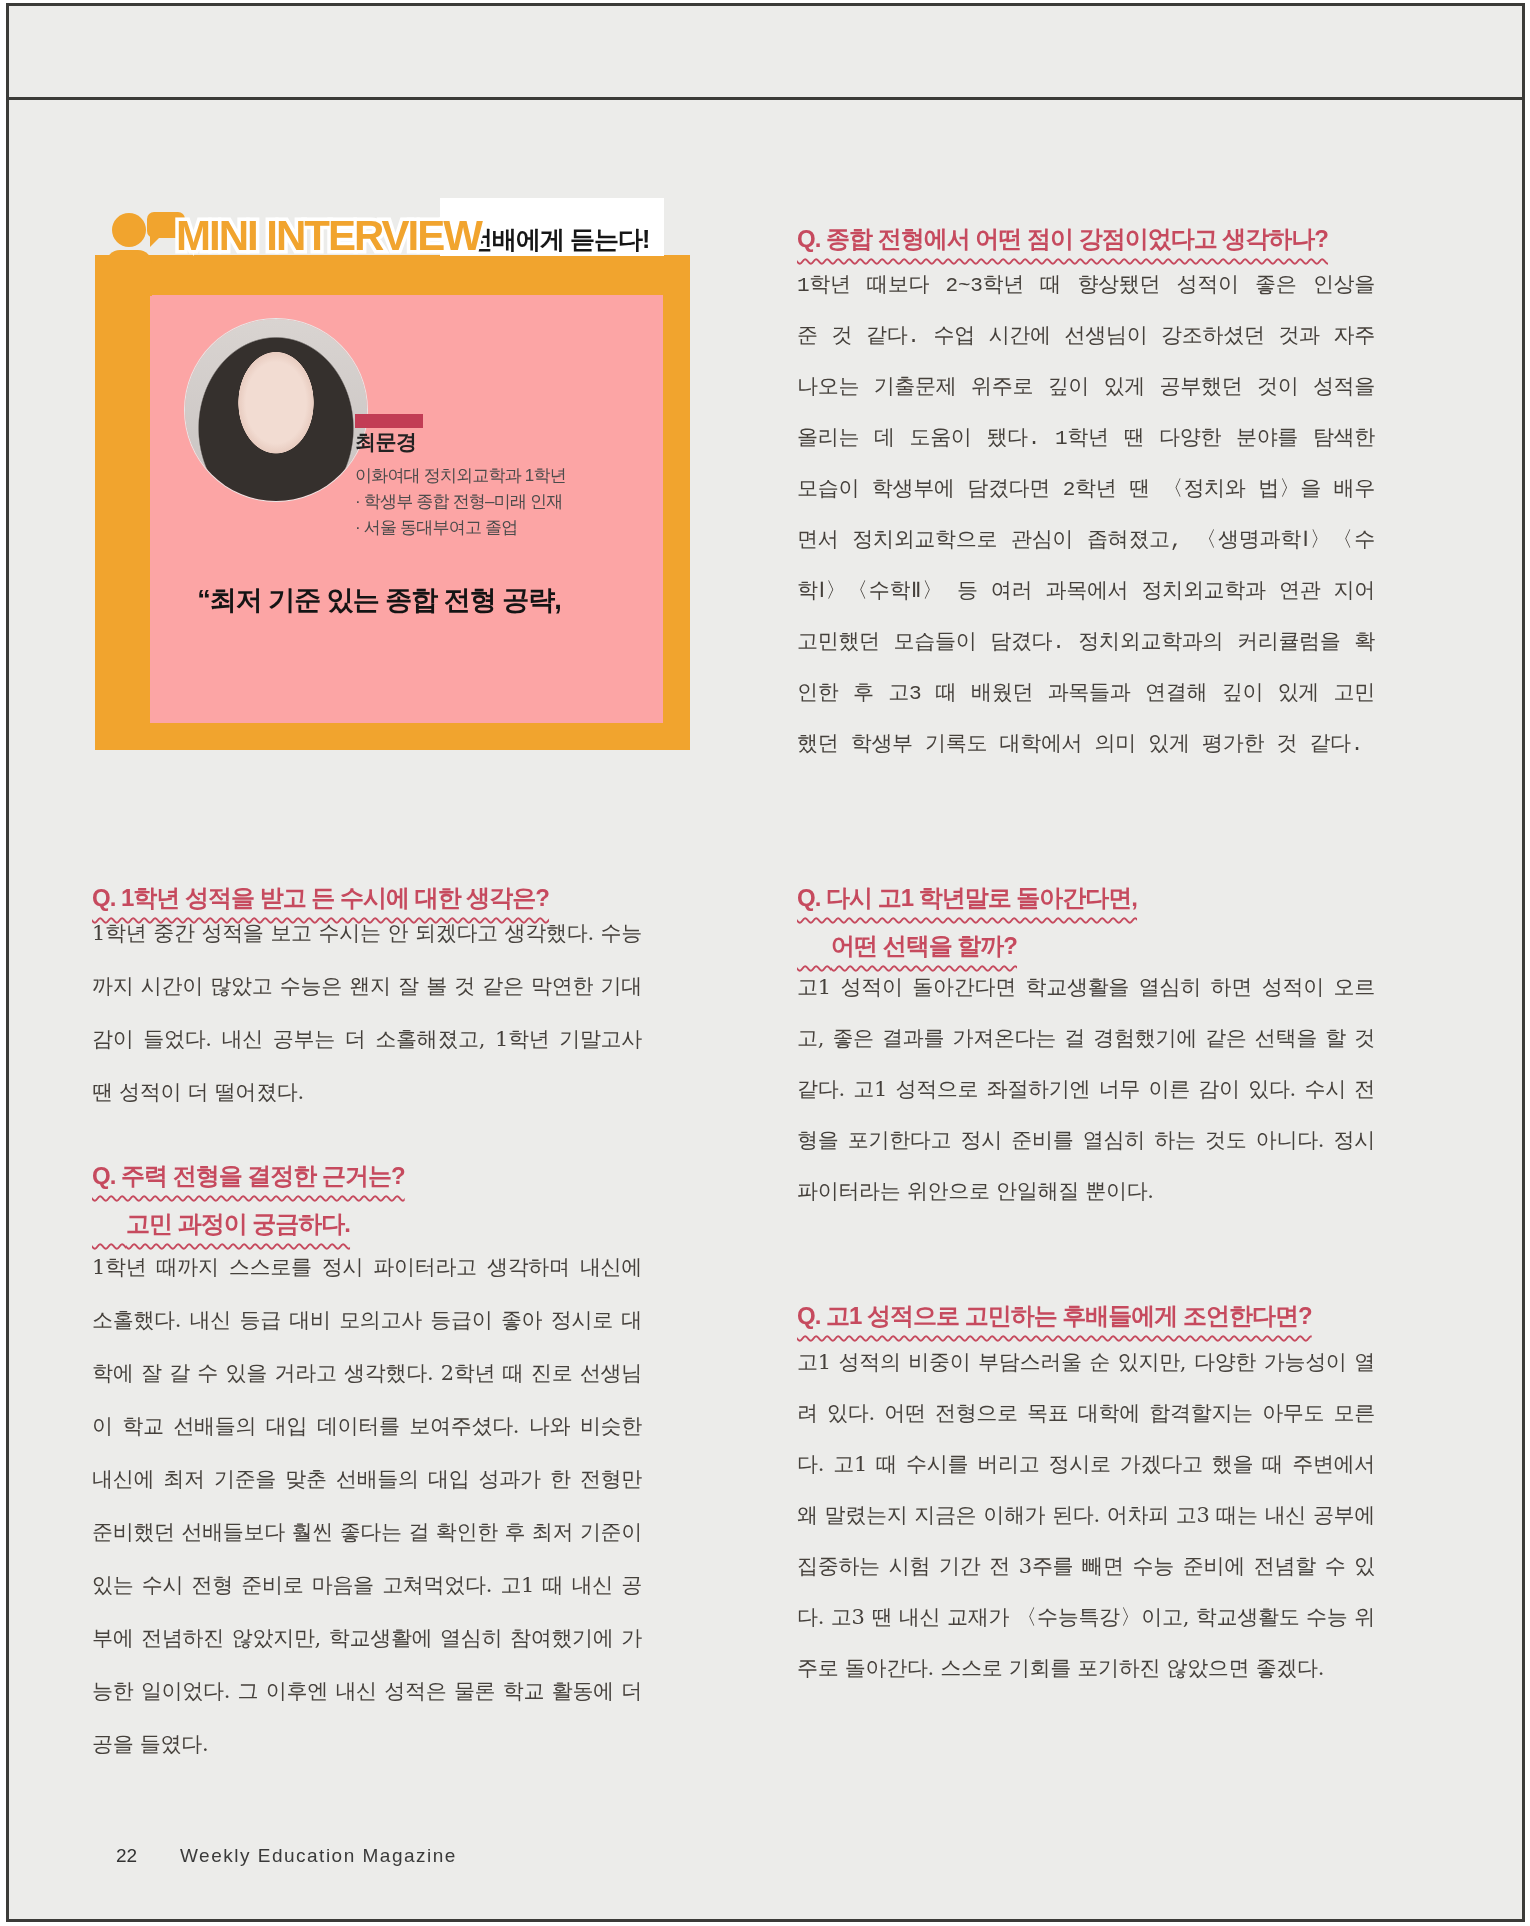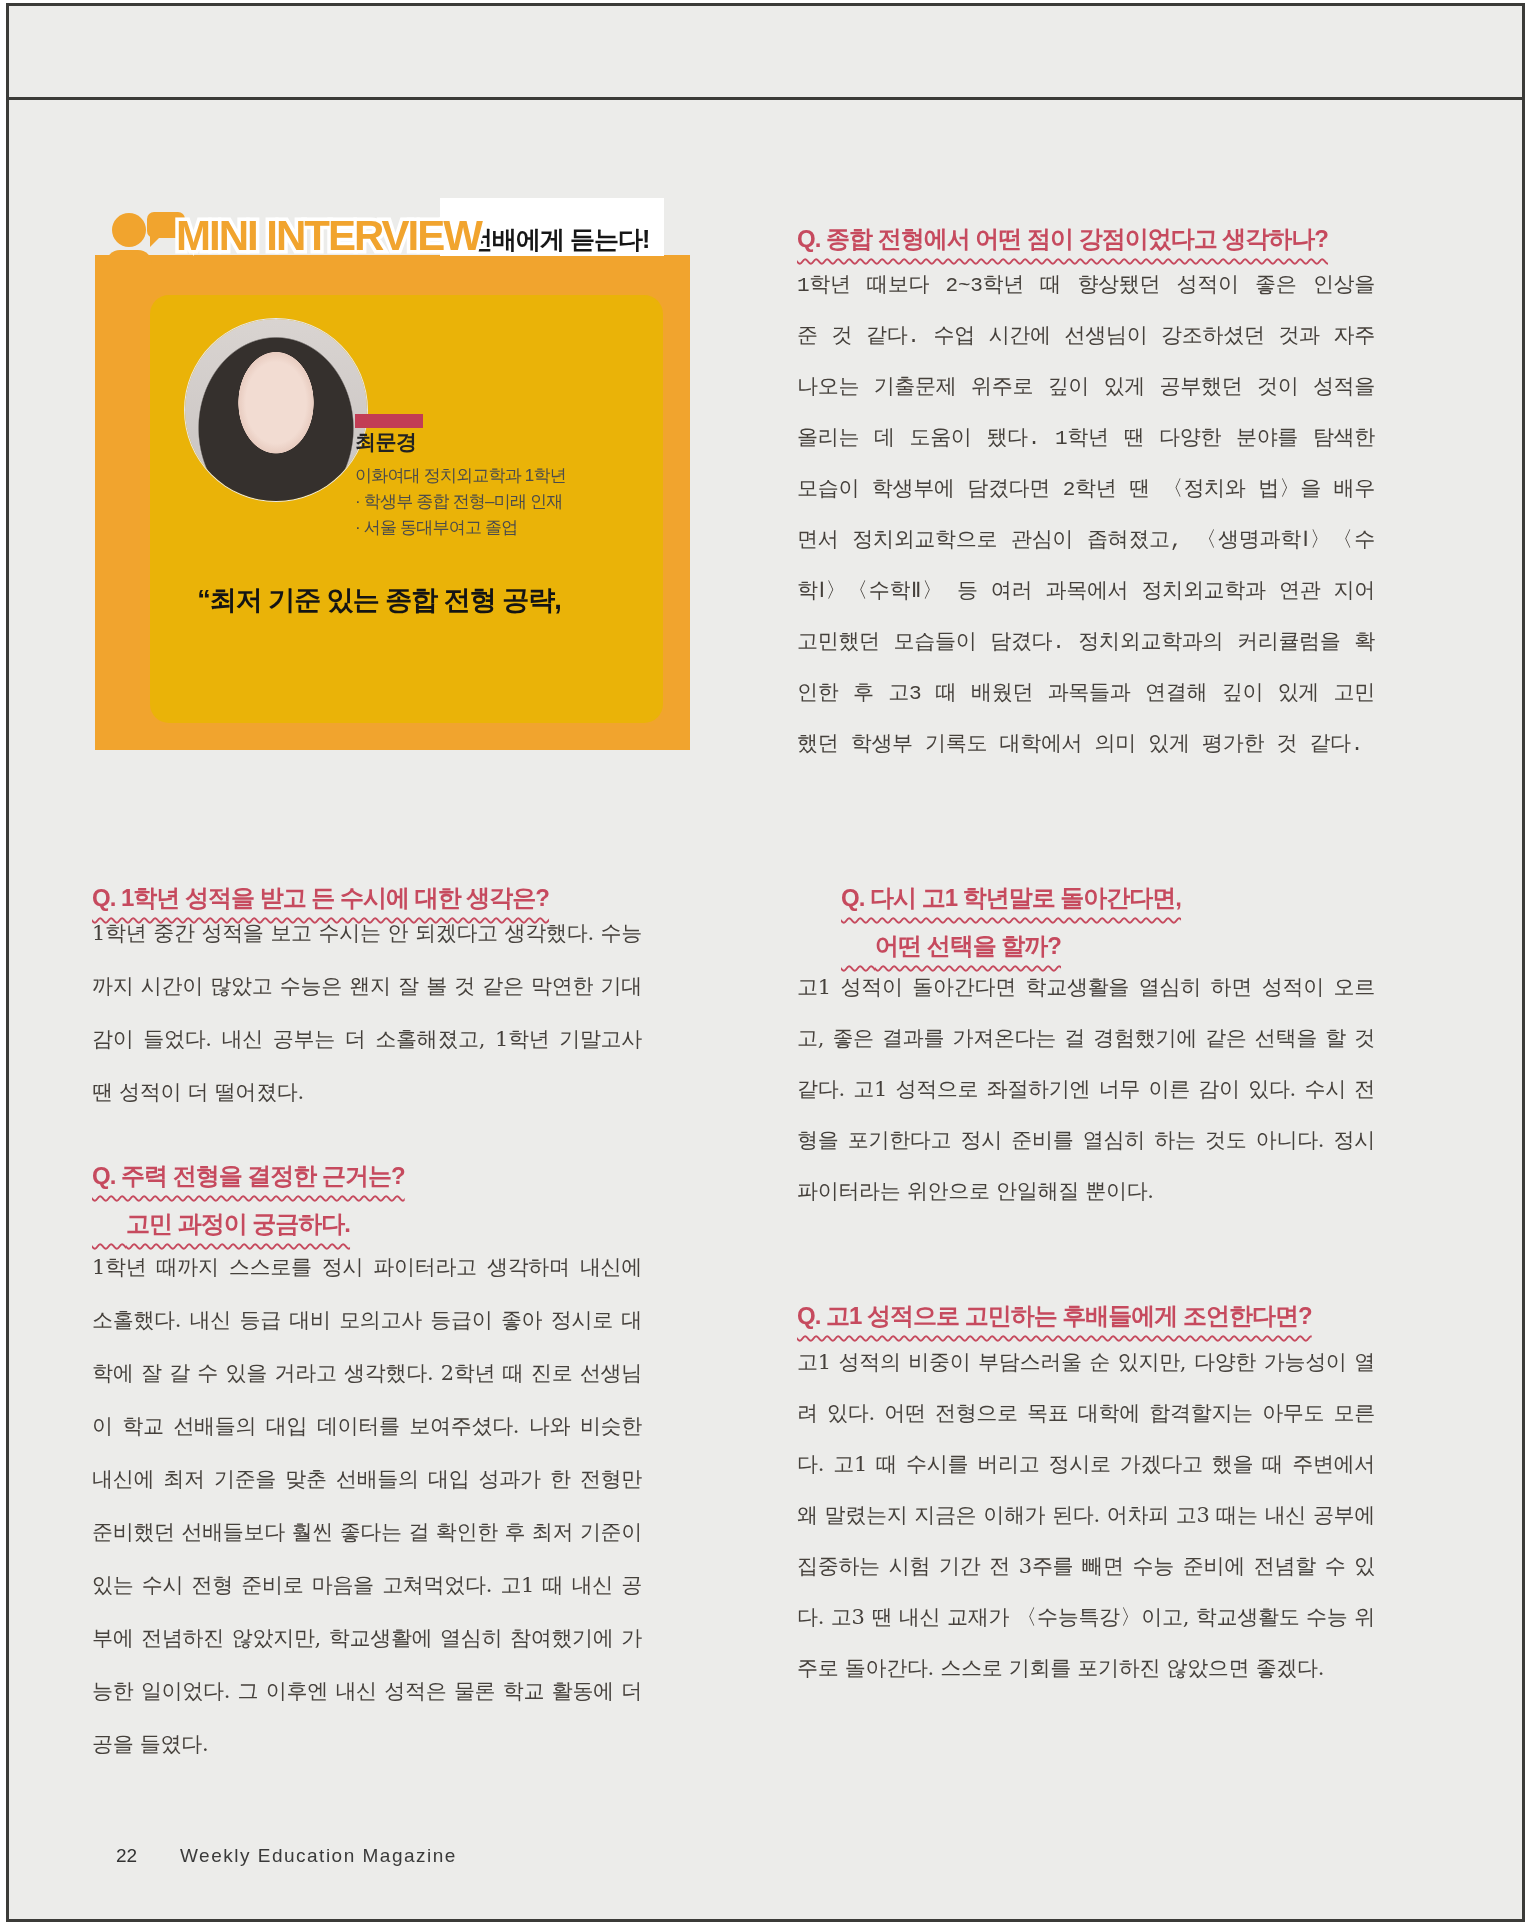--- a/index.html
+++ b/index.html
@@ -73,22 +73,21 @@
     white-space:nowrap;letter-spacing:-1px;
   }
 
   
   .profile-box{
     position:absolute;left:95px;top:255px;width:595px;height:495px;
     background:var(--orange);z-index:4;
   }
   .profile-inner{
     position:absolute;left:55px;top:40px;right:27px;bottom:27px;
-    background:#eab308;
-    border-radius:19px;
+    background:#fca5a5;
   }
   .avatar{
     position:absolute;left:35px;top:24px;width:182px;height:182px;border-radius:50%;
     overflow:hidden;
     background:
       radial-gradient(52px 70px at 50% 46%, #F2DCD2 0 58%, #E8CCC0 72%, rgba(0,0,0,0) 73%),
       radial-gradient(128px 150px at 50% 60%, #35302D 0 60%, rgba(0,0,0,0) 61%),
       radial-gradient(110px 90px at 50% 108%, #474041 0 60%, rgba(0,0,0,0) 61%),
       linear-gradient(180deg,#D9D4D1 0%,#C8C3C1 100%);
     box-shadow:0 0 0 1px #e8e8e8;
@@ -196,21 +195,21 @@
   <div><span class="qline">Q. 주력 전형을 결정한 근거는?</span></div>
   <div><span class="qline ind">고민 과정이 궁금하다.</span></div>
 </div>
 <p class="answer col-left" style="top:1241px;">1학년 때까지 스스로를 정시 파이터라고 생각하며 내신에 소홀했다. 내신 등급 대비 모의고사 등급이 좋아 정시로 대학에 잘 갈 수 있을 거라고 생각했다. 2학년 때 진로 선생님이 학교 선배들의 대입 데이터를 보여주셨다. 나와 비슷한 내신에 최저 기준을 맞춘 선배들의 대입 성과가 한 전형만 준비했던 선배들보다 훨씬 좋다는 걸 확인한 후 최저 기준이 있는 수시 전형 준비로 마음을 고쳐먹었다. 고1 때 내신 공부에 전념하진 않았지만, 학교생활에 열심히 참여했기에 가능한 일이었다. 그 이후엔 내신 성적은 물론 학교 활동에 더 공을 들였다.</p>
 
 <div class="qhead col-right" style="top:215px;">
   <div><span class="qline">Q. 종합 전형에서 어떤 점이 강점이었다고 생각하나?</span></div>
 </div>
 <p class="answer col-right lh51" style="top:260px;font-family:Liberation Mono, monospace;">1학년 때보다 2~3학년 때 향상됐던 성적이 좋은 인상을 준 것 같다. 수업 시간에 선생님이 강조하셨던 것과 자주 나오는 기출문제 위주로 깊이 있게 공부했던 것이 성적을 올리는 데 도움이 됐다. 1학년 땐 다양한 분야를 탐색한 모습이 학생부에 담겼다면 2학년 땐 〈정치와 법〉을 배우면서 정치외교학으로 관심이 좁혀졌고, 〈생명과학Ⅰ〉〈수학Ⅰ〉〈수학Ⅱ〉 등 여러 과목에서 정치외교학과 연관 지어 고민했던 모습들이 담겼다. 정치외교학과의 커리큘럼을 확인한 후 고3 때 배웠던 과목들과 연결해 깊이 있게 고민했던 학생부 기록도 대학에서 의미 있게 평가한 것 같다.</p>
 
-<div class="qhead col-right" style="top:874px;margin-left:44px;">
+<div class="qhead col-right" style="top:874px;">
   <div><span class="qline">Q. 다시 고1 학년말로 돌아간다면,</span></div>
   <div><span class="qline ind">어떤 선택을 할까?</span></div>
 </div>
 <p class="answer col-right lh51" style="top:962px;">고1 성적이 돌아간다면 학교생활을 열심히 하면 성적이 오르고, 좋은 결과를 가져온다는 걸 경험했기에 같은 선택을 할 것 같다. 고1 성적으로 좌절하기엔 너무 이른 감이 있다. 수시 전형을 포기한다고 정시 준비를 열심히 하는 것도 아니다. 정시 파이터라는 위안으로 안일해질 뿐이다.</p>
 
 <div class="qhead col-right" style="top:1292px;">
   <div><span class="qline">Q. 고1 성적으로 고민하는 후배들에게 조언한다면?</span></div>
 </div>
 <p class="answer col-right lh51" style="top:1337px;">고1 성적의 비중이 부담스러울 순 있지만, 다양한 가능성이 열려 있다. 어떤 전형으로 목표 대학에 합격할지는 아무도 모른다. 고1 때 수시를 버리고 정시로 가겠다고 했을 때 주변에서 왜 말렸는지 지금은 이해가 된다. 어차피 고3 때는 내신 공부에 집중하는 시험 기간 전 3주를 빼면 수능 준비에 전념할 수 있다. 고3 땐 내신 교재가 〈수능특강〉이고, 학교생활도 수능 위주로 돌아간다. 스스로 기회를 포기하진 않았으면 좋겠다.</p>
 

